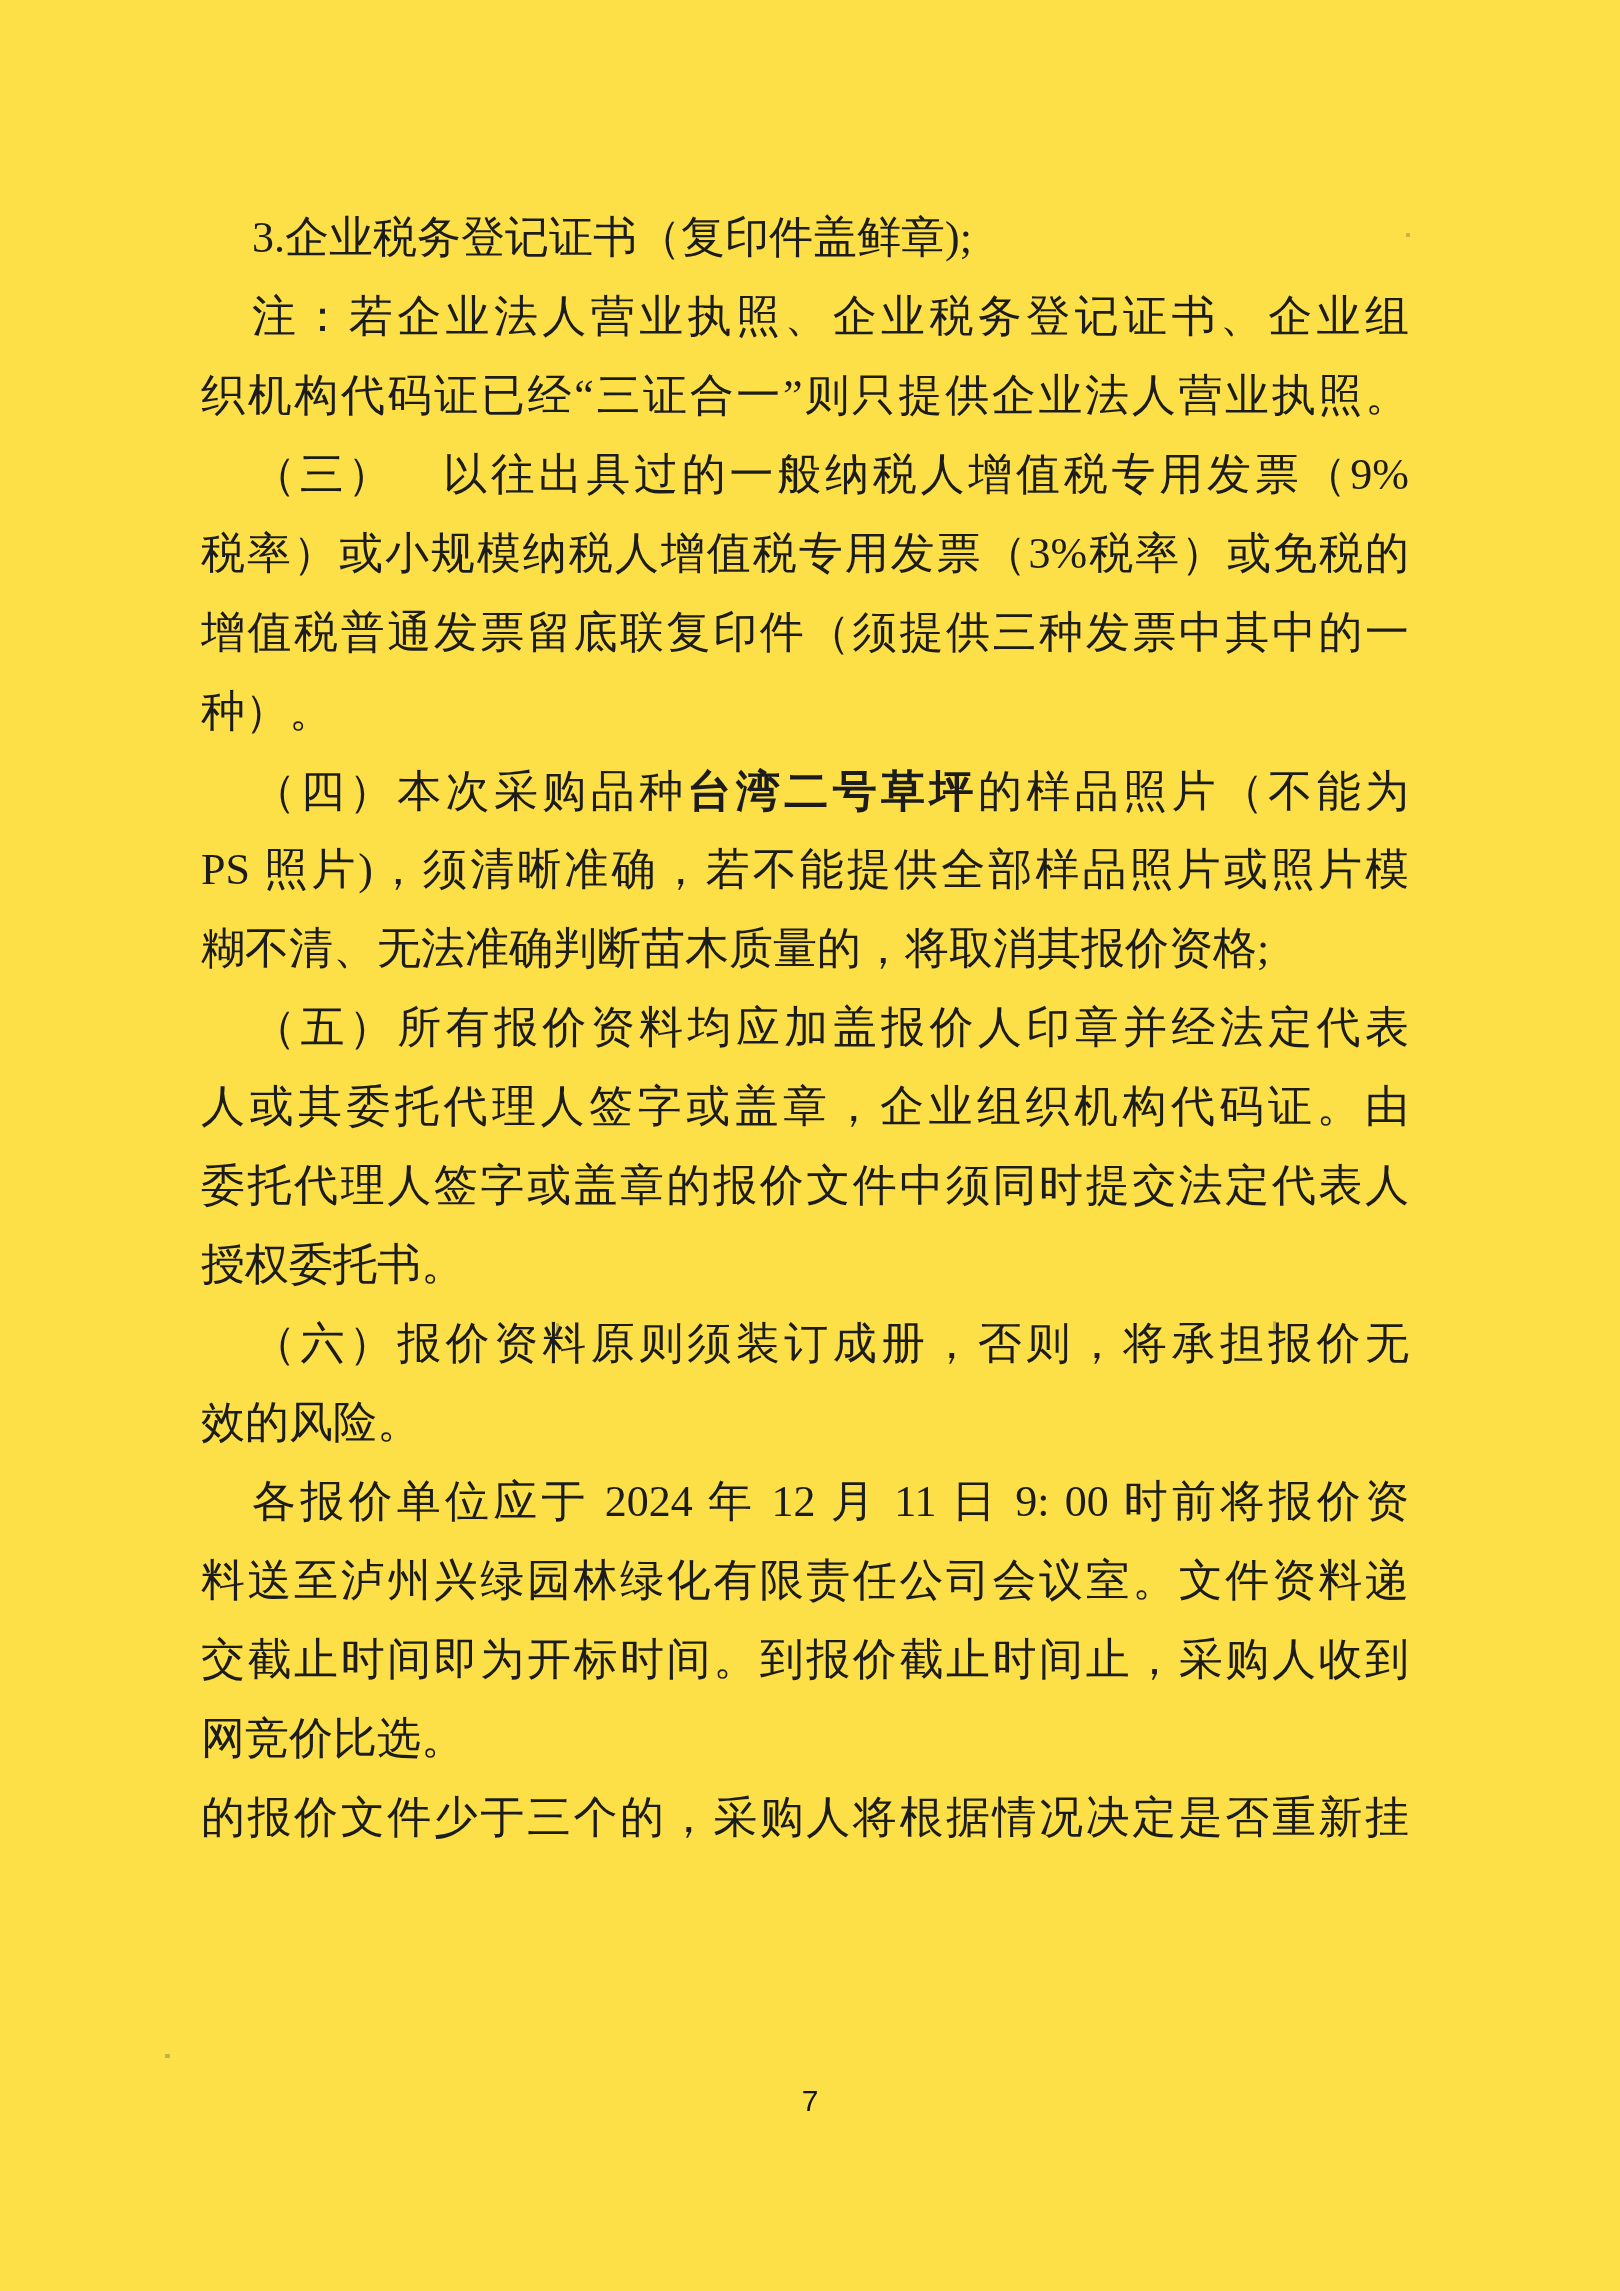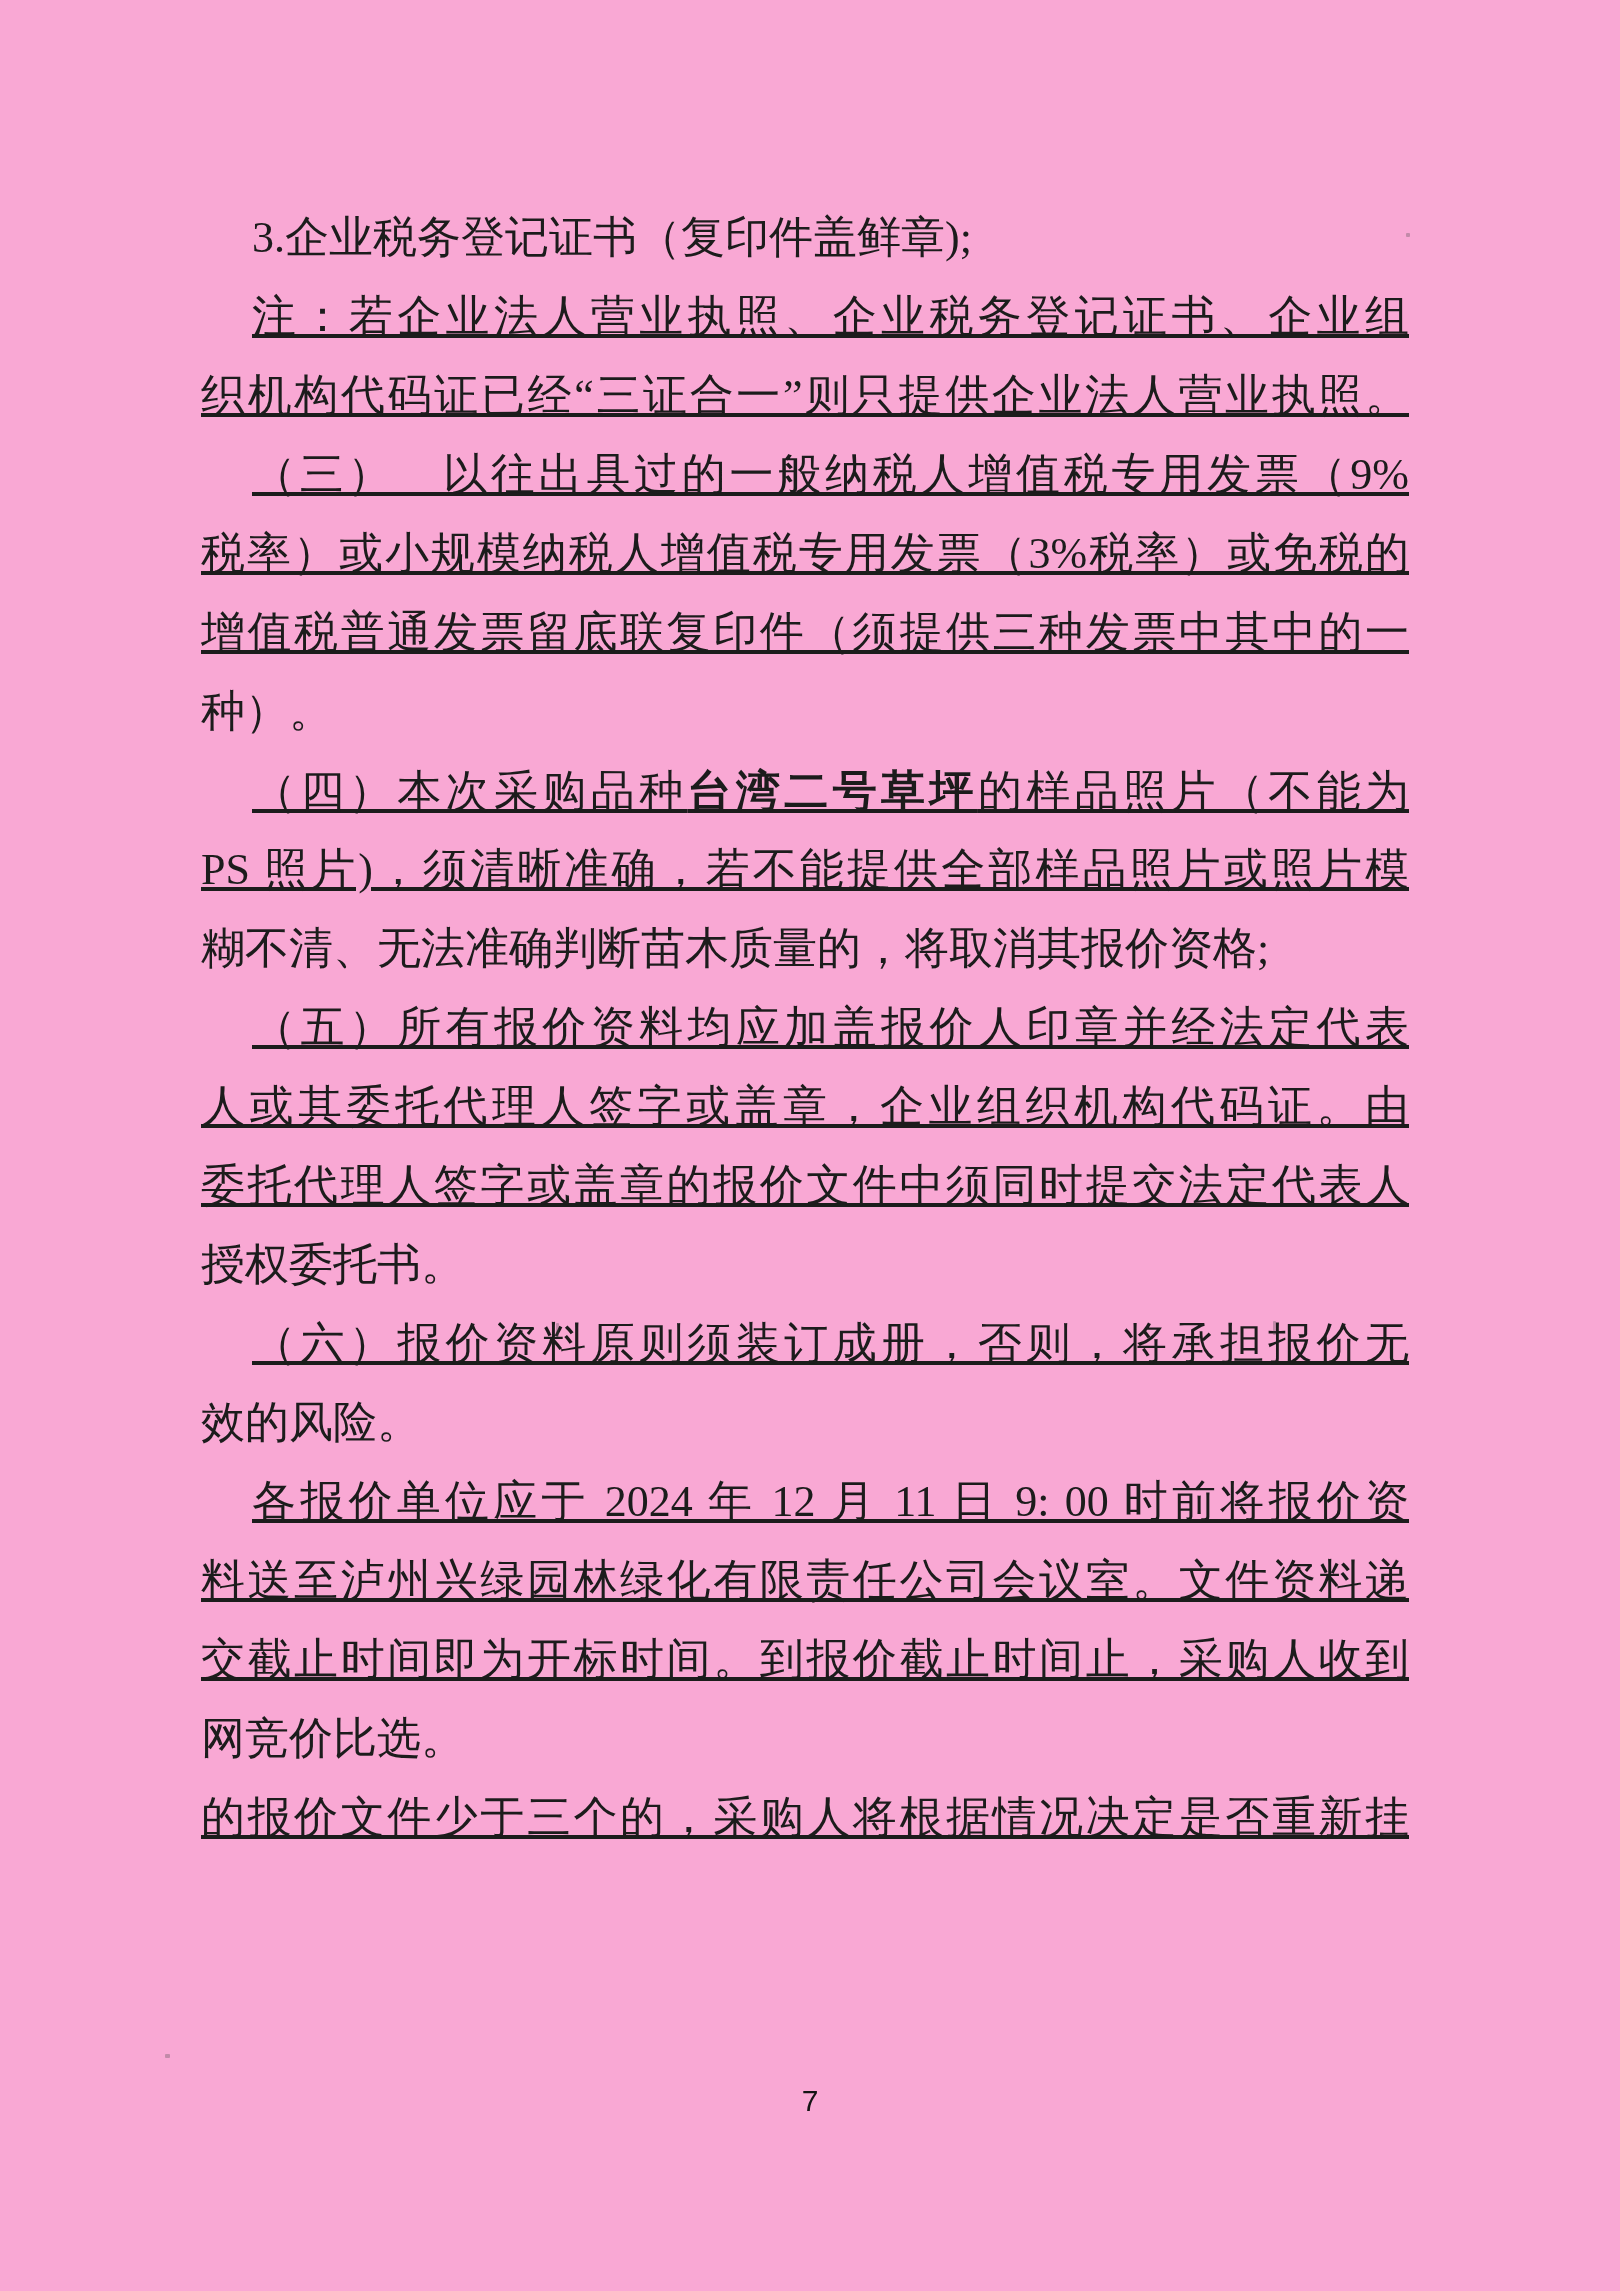--- a/index.html
+++ b/index.html
@@ -5,41 +5,40 @@
   * { margin: 0; padding: 0; box-sizing: border-box; }
   html, body { background: #ffffff; }
   body {
     width: 1620px; height: 2292px;
     position: relative;
     font-family: "Liberation Serif", "DejaVu Serif", serif;
     overflow: hidden;
   }
   .page {
     position: absolute; inset: 0;
-    background: #f9a8d4;
+    background: #fde047;
   }
   .text-block {
     position: absolute;
     left: 201px; top: 198px;
     width: 1208px;
     font-size: 44px;
     line-height: 79px;
     color: #1c1c1c;
   }
   .line {
     height: 79px;
     white-space: nowrap;
     overflow: visible;
   }
   .line.stretch {
     white-space: normal;
     text-align: justify;
     text-align-last: justify;
     overflow: hidden;
-    text-decoration: underline;
   }
   .line.indent { padding-left: 51px; }
   .line.heading {
     font-weight: 700;
     font-family: "Liberation Sans", "DejaVu Sans", sans-serif;
     letter-spacing: 2px;
     color: #111111;
   }
   .bold-run {
     font-weight: 700;

